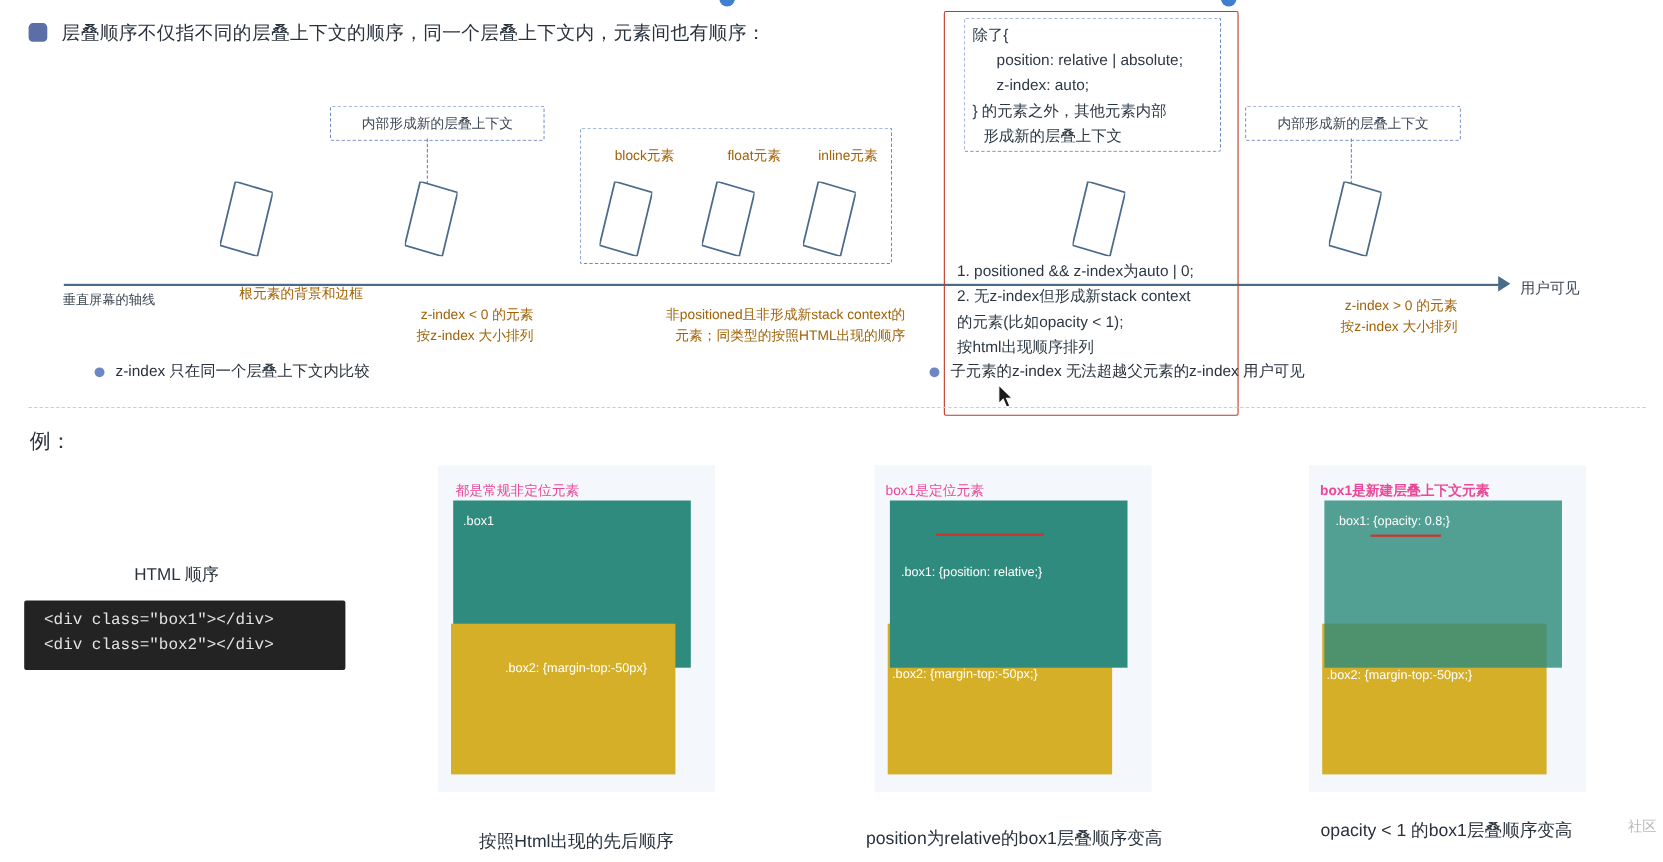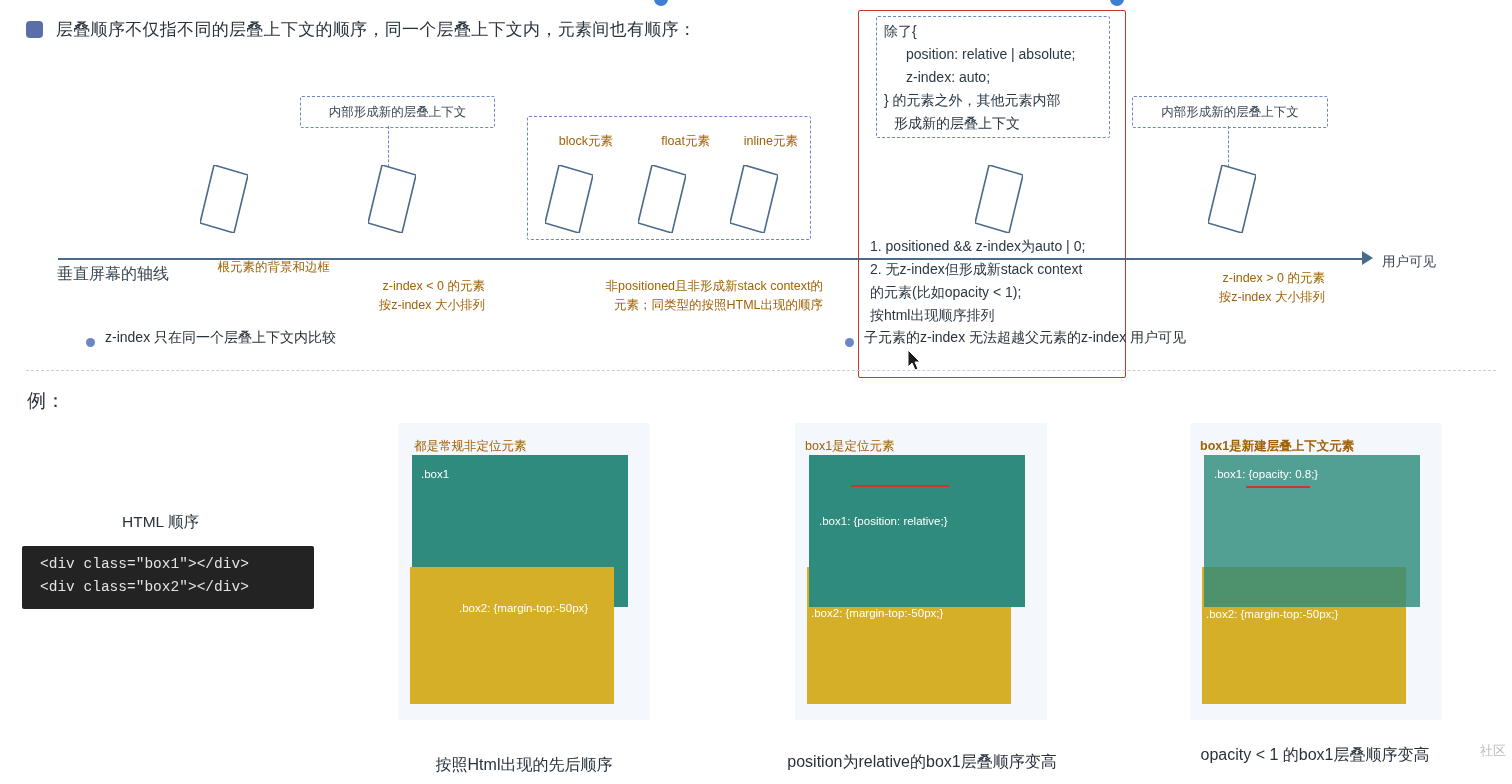--- a/index.html
+++ b/index.html
@@ -30,21 +30,21 @@
     position:absolute;left:58px;top:198px;width:1310px;height:0;
     border-top:2px solid #4a6b8a;
   }
   .axis-arrow{
     position:absolute;left:1362px;top:191px;width:0;height:0;
     border-left:11px solid #4a6b8a;
     border-top:7px solid transparent;
     border-bottom:7px solid transparent;
   }
   .axis-label-left{
-    position:absolute;left:57px;top:204px;font-size:16px;color:#3b4754;
+    position:absolute;left:57px;top:204px;font-size:12px;color:#3b4754;
   }
   .axis-label-right{
     position:absolute;left:1382px;top:193px;font-size:13.5px;color:#3b4754;
   }
 
   
   .plane{position:absolute;width:48px;height:68px;}
   .plane svg{display:block;}
 
   .cap{position:absolute;font-size:12.5px;color:#a16207;line-height:1.5;text-align:right;}
@@ -58,21 +58,21 @@
 
   .redbox{
     position:absolute;border:1.6px solid #c0392b;border-radius:2px;background:transparent;
   }
   .redbox-text{
     position:absolute;font-size:14px;color:#2b3844;line-height:1.65;
   }
   .redbox-text .ind1{padding-left:22px;display:block;}
   .redbox-text .ind2{padding-left:10px;display:block;}
 
-  .bullet-row{position:absolute;display:flex;align-items:flex-end;gap:10px;}
+  .bullet-row{position:absolute;display:flex;align-items:center;gap:10px;}
   .small-dot{width:9px;height:9px;border-radius:50%;background:#6d86c4;display:inline-block;}
   .bullet-row .t{font-size:14px;color:#28323c;}
 
   .hr-dashed{
     position:absolute;left:26px;top:370px;width:1470px;height:0;
     border-top:1px dashed #c9ced6;
   }
 
   
   .example-label{position:absolute;left:27px;top:388px;font-size:19px;color:#28323c;}
@@ -81,21 +81,21 @@
   .code-block{
     position:absolute;left:22px;top:546px;width:292px;height:63px;
     background:#232323;border-radius:2px;
     font-family:"Liberation Mono","DejaVu Sans Mono",monospace;
     font-size:14.5px;line-height:23px;color:#e3e3e3;
     padding:7px 0 0 18px;box-sizing:border-box;
     white-space:pre;
   }
 
   .card{position:absolute;background:#f4f7fb;}
-  .card-title{position:absolute;font-size:12.5px;color:#a16207;}
+  .card-title{position:absolute;font-size:12.5px;color:#ec4899;}
 
   .box1{position:absolute;background:#2e8b7d;}
   .box1.semi{background:rgba(46,139,125,.82);}
   .box2{position:absolute;background:#d6af28;}
   .boxlabel{position:absolute;font-size:11.5px;color:#ffffff;}
   .underline-red{
     position:absolute;height:2px;background:#d0342c;
   }
   .caption{position:absolute;font-size:16px;color:#28323c;text-align:center;}
 

